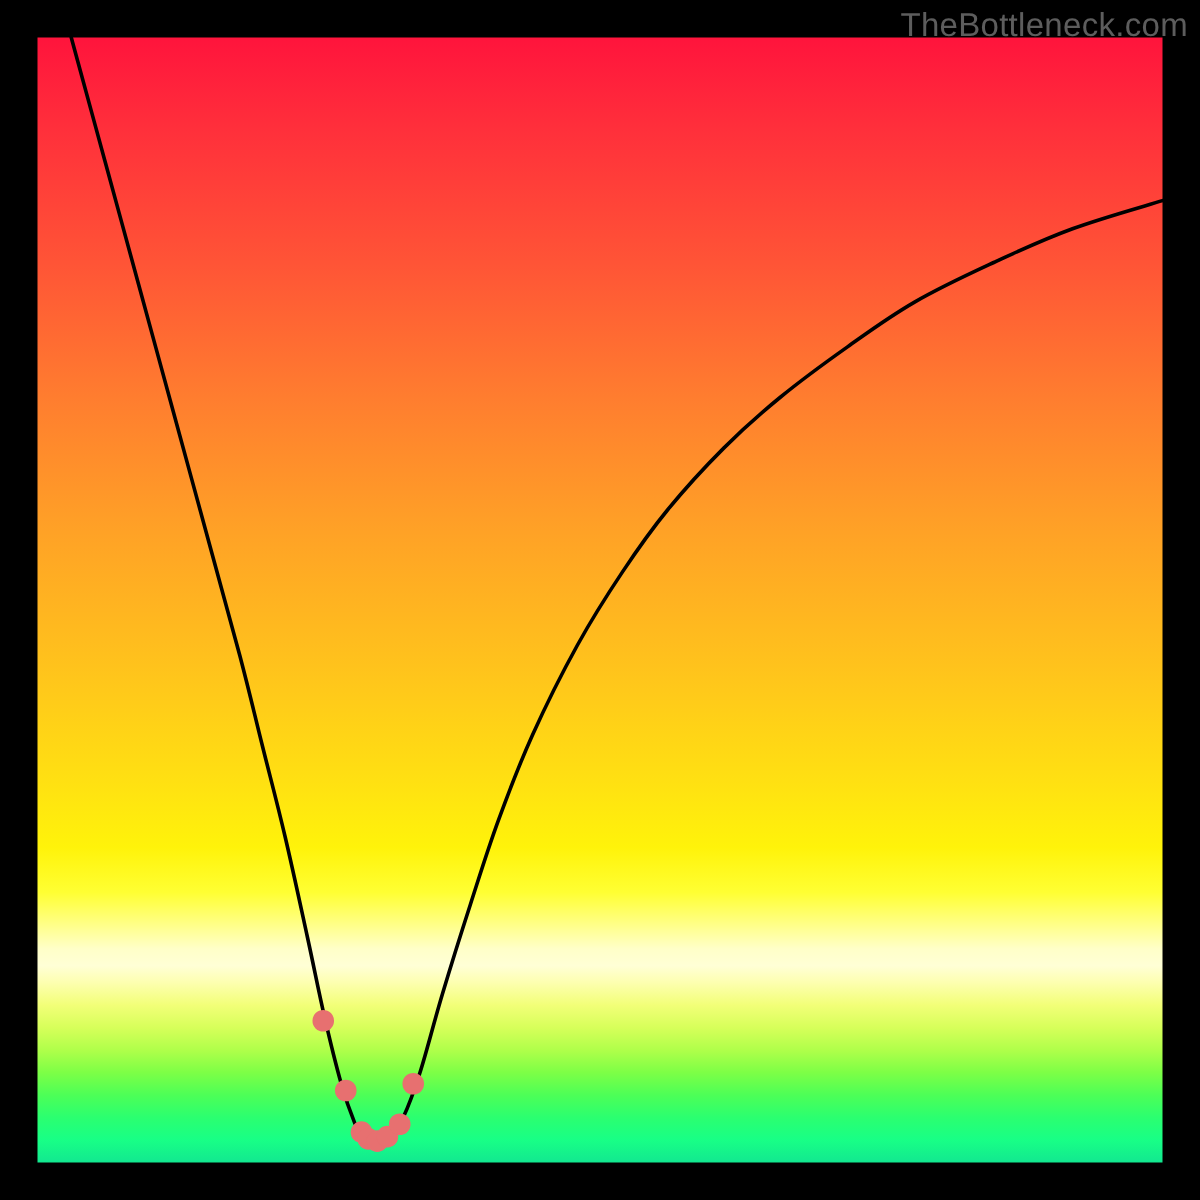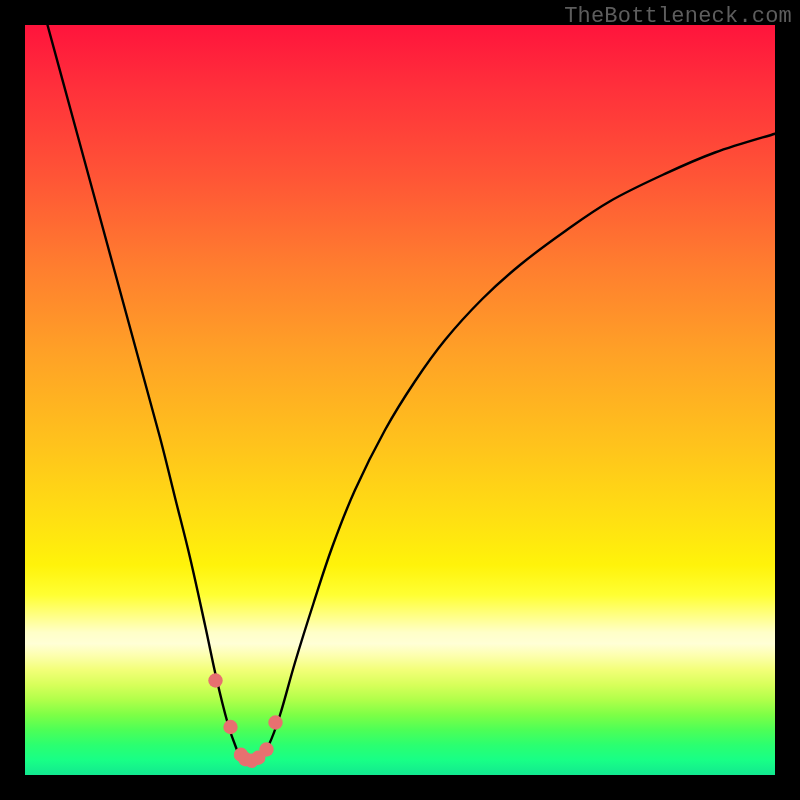--- a/index.html
+++ b/index.html
@@ -42,21 +42,20 @@
   }
   .watermark {
     position: absolute;
     top: 4px;
     right: 8px;
     color: #5d5d5d;
     font-size: 22px;
     font-weight: 500;
     letter-spacing: 0.2px;
     user-select: none;
-    font-family: Liberation Mono, monospace;
   }
   svg.curve {
     position: absolute;
     left: 0;
     top: 0;
     width: 750px;
     height: 750px;
     overflow: visible;
   }
   .curve-path {

